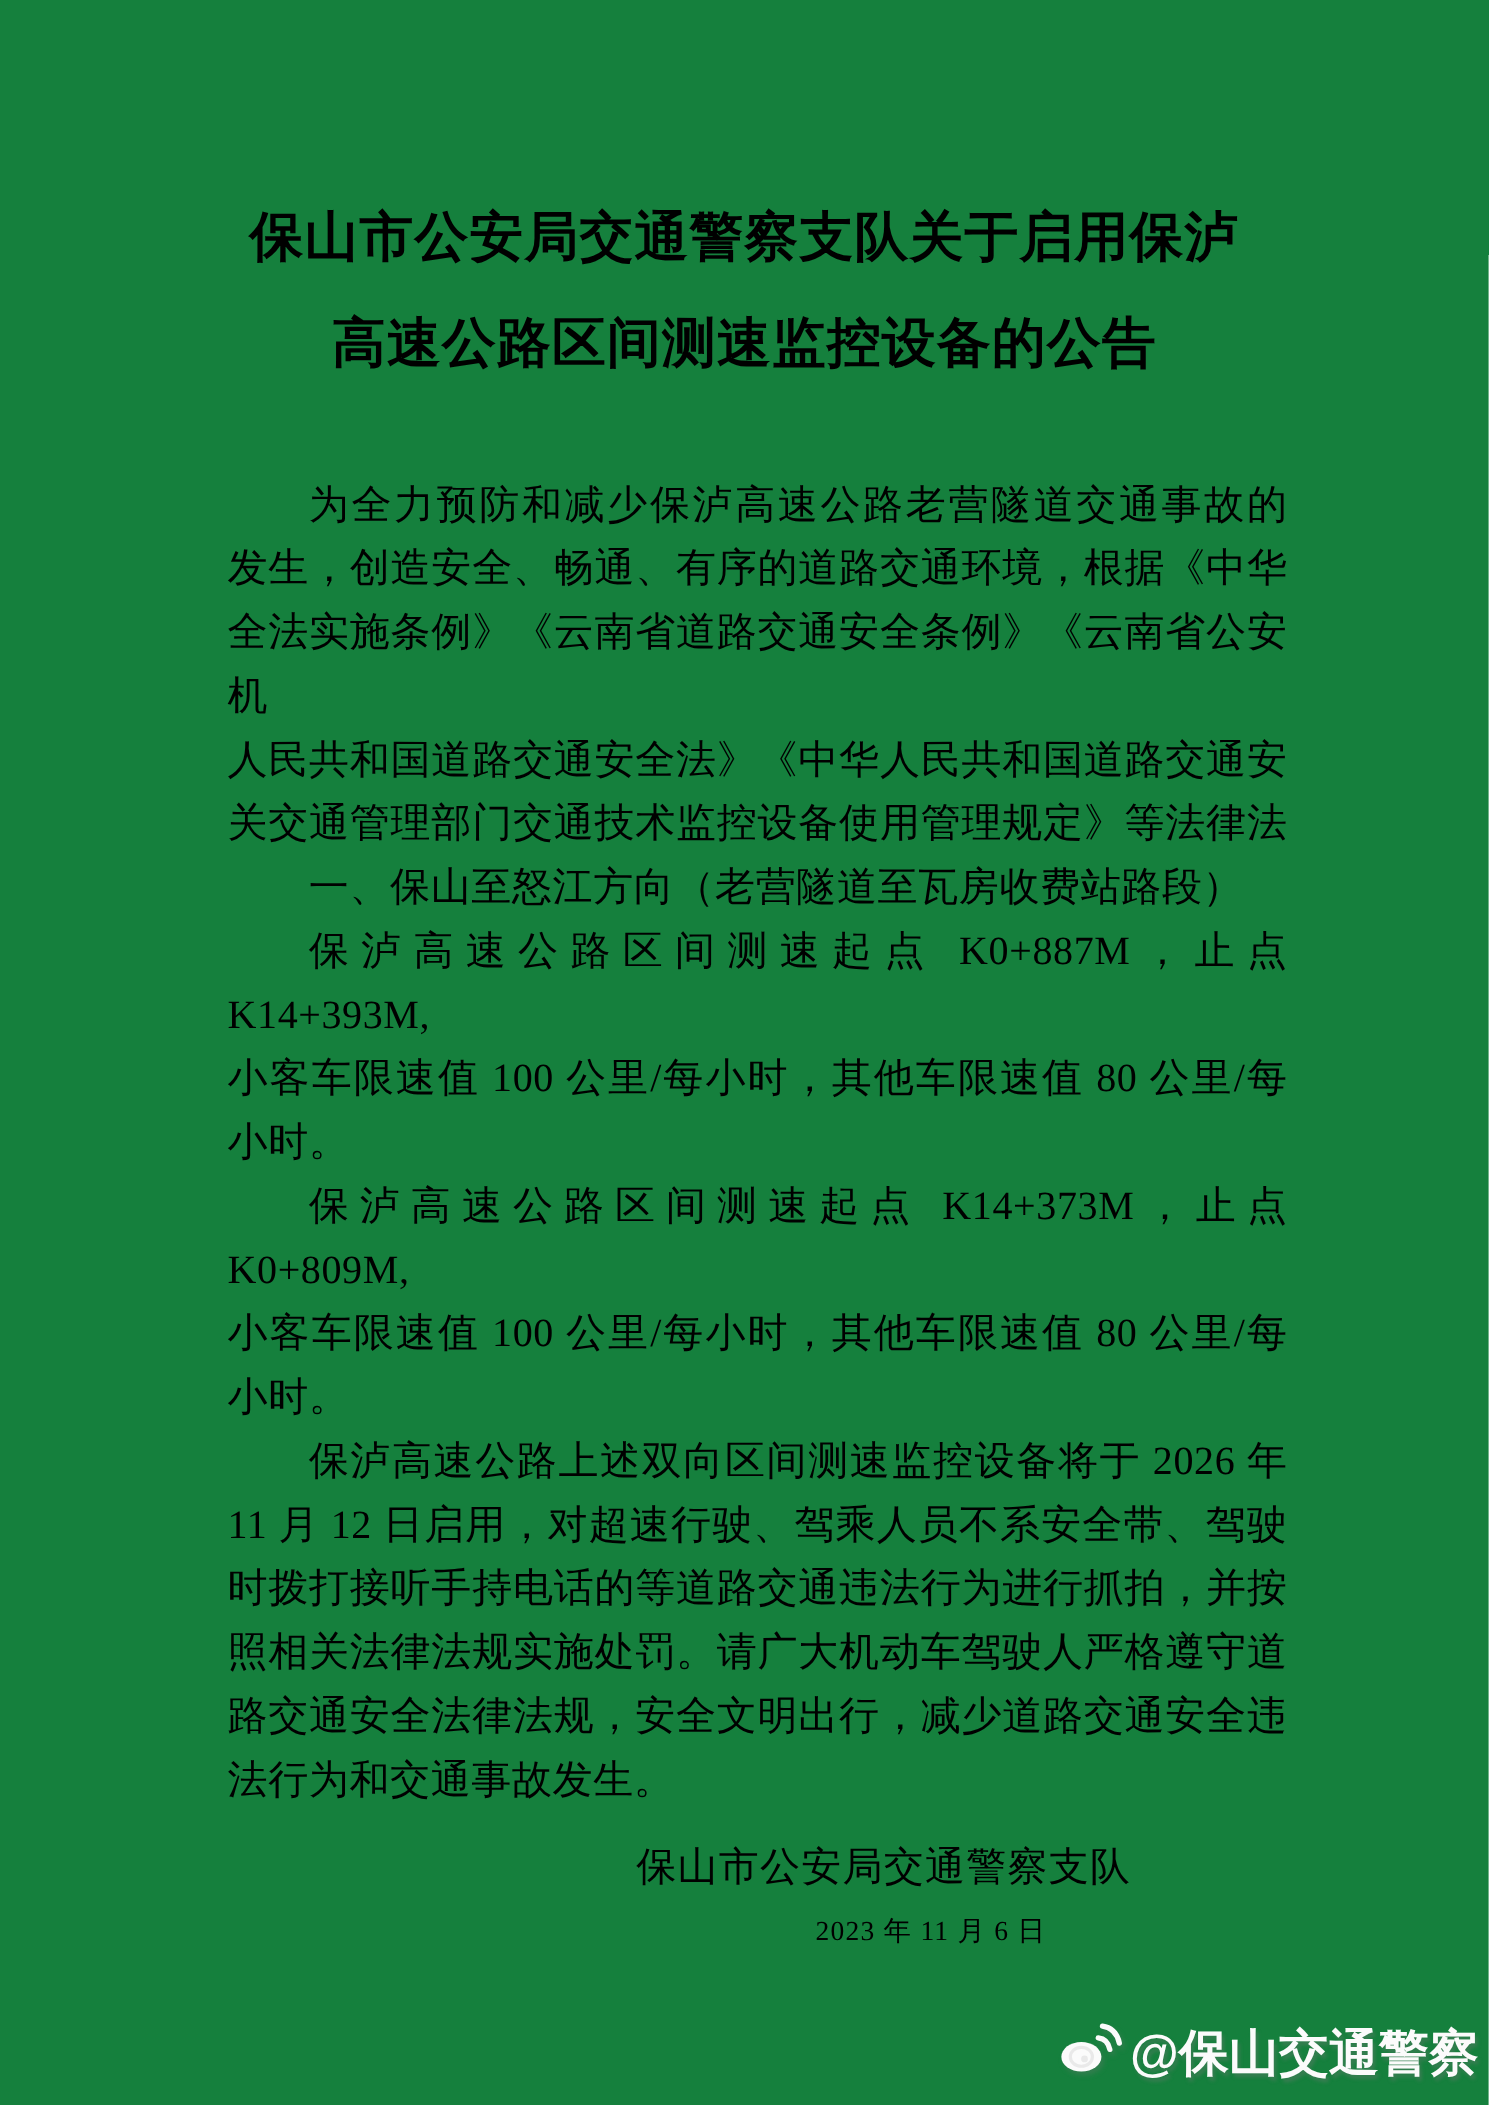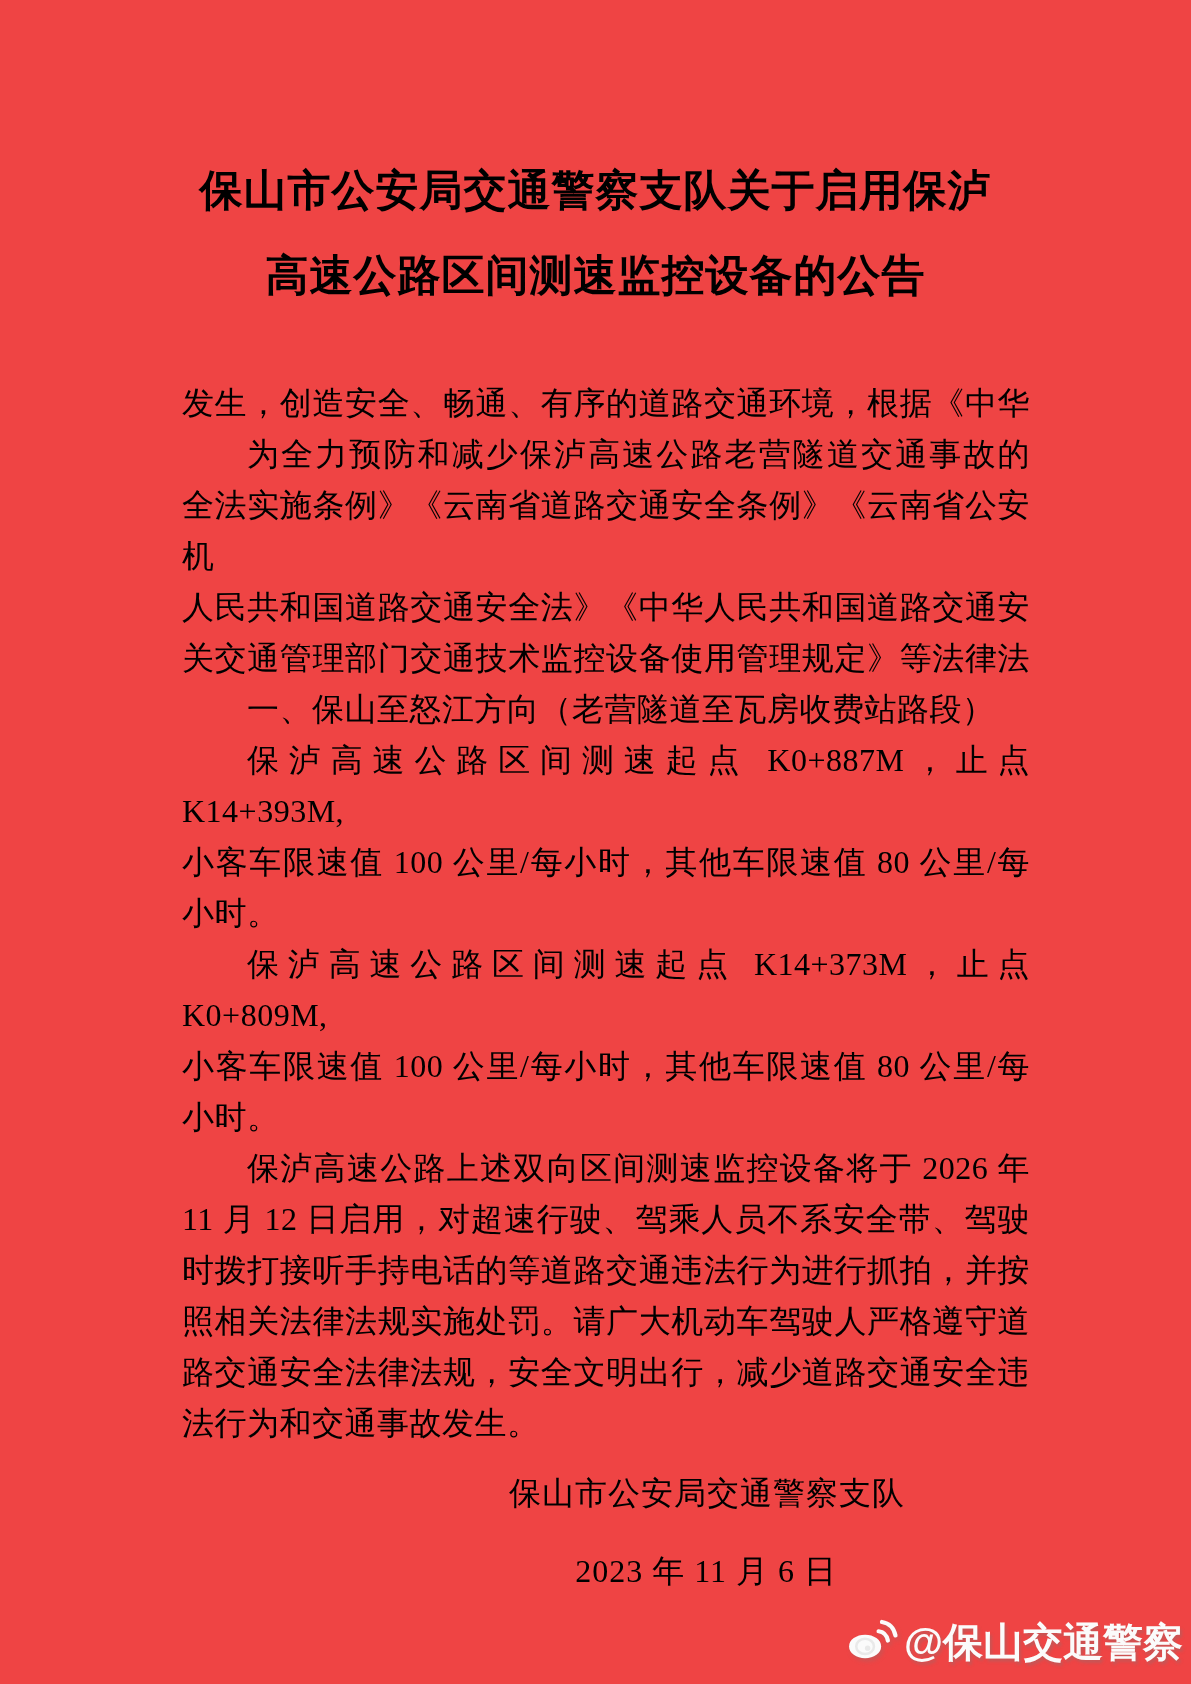--- a/index.html
+++ b/index.html
@@ -1,19 +1,19 @@
 <!DOCTYPE html>
 <html><head>
 <meta charset="utf-8">
 <style>
   html,body { margin:0; padding:0; background:#ffffff; }
   .page {
     position:relative;
     width:1191px; height:1684px;
-    background:#ef4444;
+    background:#15803d;
     color:#000;
     overflow:hidden;
     font-family:"Liberation Serif","DejaVu Serif",serif;
   }
   .title-block { padding-top:148px; text-align:center; }
   .title-line {
     font-size:43px; line-height:85px; font-weight:bold;
     letter-spacing:1px;
   }
   .body-block {
@@ -21,22 +21,22 @@
     font-size:32px; line-height:51px; letter-spacing:0.5px;
   }
   .line { min-height:51px; }
   .fill { text-align:justify; text-align-last:justify; }
   .ind  { text-indent:65px; }
   .sig-line {
     margin-top:19px; text-align:right; padding-right:286px;
     font-size:32px; line-height:51px; letter-spacing:1px;
   }
   .date-line {
-    margin-top:27px; text-align:right; padding-right:354px;
-    font-size:32px; line-height:51px; letter-spacing:1px;
+    margin-top:0; text-align:right; padding-right:354px;
+    font-size:22px; line-height:51px; letter-spacing:1px;
   }
   .watermark {
     position:absolute; right:8px; bottom:10px;
     display:flex; align-items:center; gap:6px;
     font-family:"Liberation Sans","DejaVu Sans",sans-serif;
     font-size:40px; font-weight:bold;
     color:#fbfbfb;
     text-shadow:2px 3px 3px rgba(120,120,120,0.35);
     user-select:none;
   }
@@ -46,22 +46,22 @@
 <body>
 
 <div class="page">
 
   <div class="title-block">
     <div class="title-line">保山市公安局交通警察支队关于启用保泸</div>
     <div class="title-line">高速公路区间测速监控设备的公告</div>
   </div>
 
   <div class="body-block">
+    <div class="line ind fill">为全力预防和减少保泸高速公路老营隧道交通事故的</div>
     <div class="line fill">发生，创造安全、畅通、有序的道路交通环境，根据《中华</div>
-    <div class="line ind fill">为全力预防和减少保泸高速公路老营隧道交通事故的</div>
     <div class="line fill">全法实施条例》《云南省道路交通安全条例》《云南省公安机</div>
     <div class="line fill">人民共和国道路交通安全法》《中华人民共和国道路交通安</div>
     <div class="line fill">关交通管理部门交通技术监控设备使用管理规定》等法律法</div>
     <div class="line ind">一、保山至怒江方向（老营隧道至瓦房收费站路段）</div>
     <div class="line ind fill">保泸高速公路区间测速起点 K0+887M，止点 K14+393M,</div>
     <div class="line fill">小客车限速值 100 公里/每小时，其他车限速值 80 公里/每</div>
     <div class="line">小时。</div>
     <div class="line ind fill">保泸高速公路区间测速起点 K14+373M，止点 K0+809M,</div>
     <div class="line fill">小客车限速值 100 公里/每小时，其他车限速值 80 公里/每</div>
     <div class="line">小时。</div>

